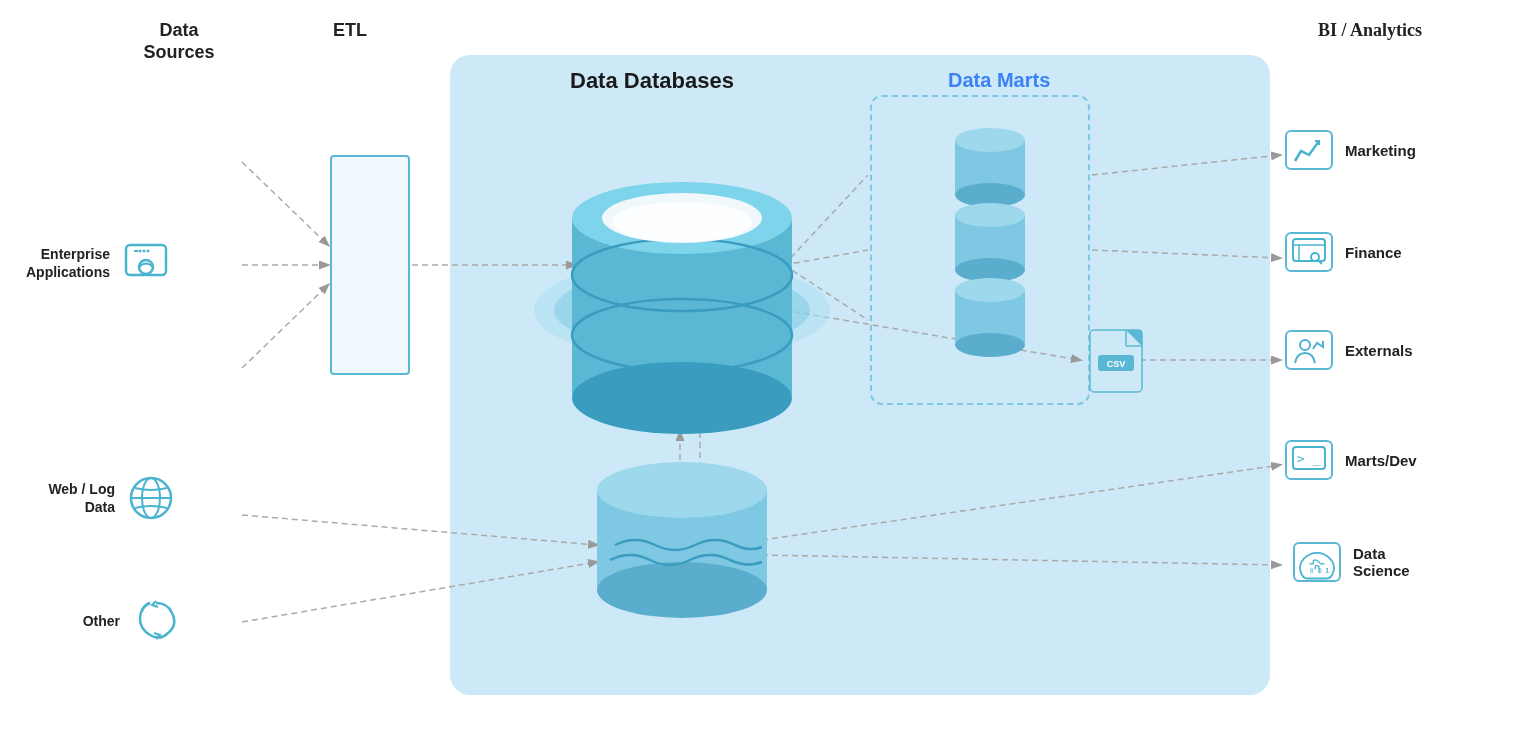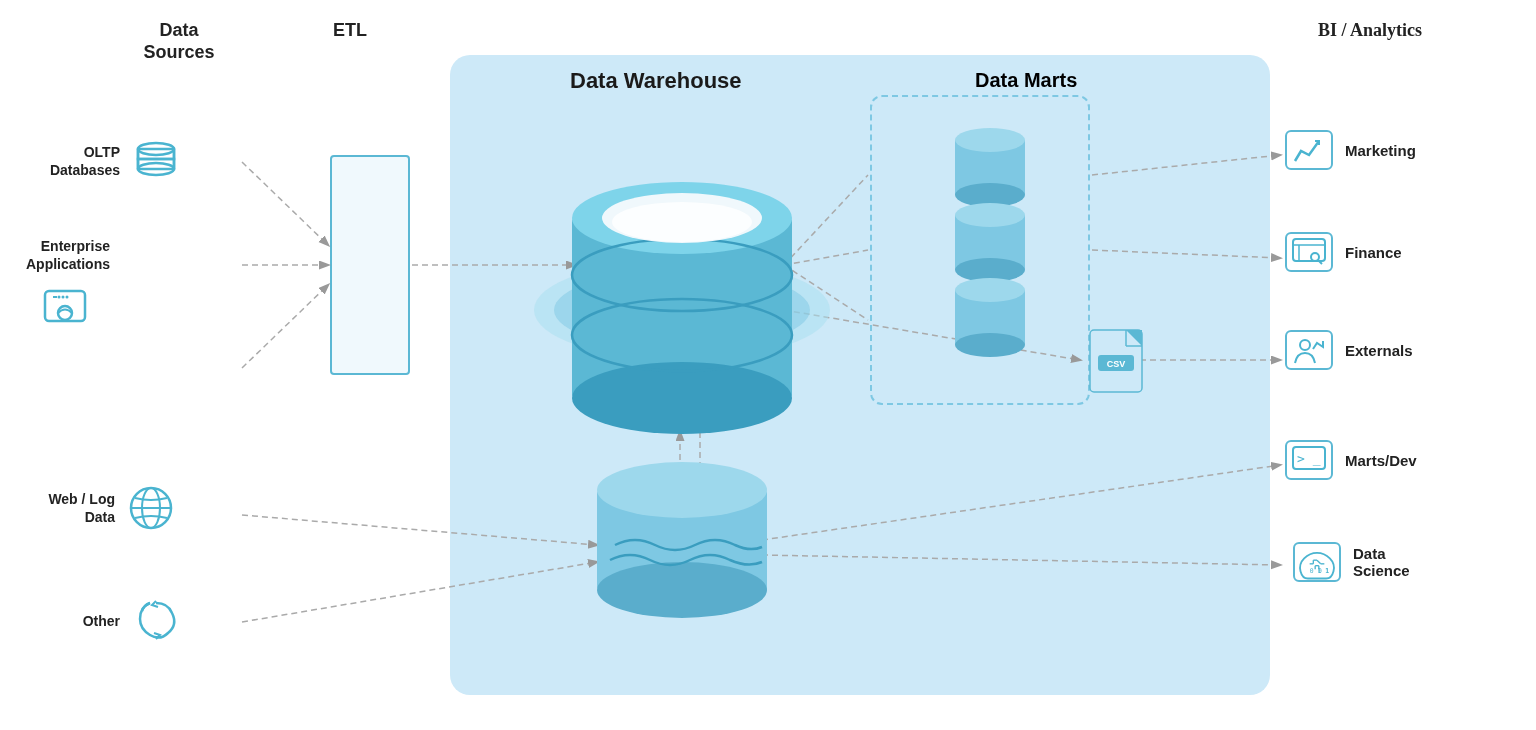--- a/index.html
+++ b/index.html
@@ -66,24 +66,24 @@
       left: 570px;
       font-size: 22px;
       font-weight: 700;
       color: #1a1a1a;
     }
 
     
     #lbl-dm {
       position: absolute;
       top: 68px;
-      left: 975px;
+      left: 948px;
       font-size: 20px;
       font-weight: 700;
-      color: #000000;
+      color: #3b82f6;
     }
 
     
     #lbl-dl {
       position: absolute;
       top: 590px;
       left: 620px;
       font-size: 20px;
       font-weight: 700;
       color: #1a1a1a;
@@ -182,21 +182,21 @@
 
   <div class="main-box"></div>
 
   <div class="section-label" id="lbl-data-sources" style="white-space:pre-line;">Data
 Sources</div>
   <div class="section-label" id="lbl-etl">ETL</div>
   <div class="section-label" id="lbl-bi">BI / Analytics</div>
 
   <div class="etl-box"></div>
 
-  <div id="lbl-dw" class="section-label">Data Warehouse</div>
+  <div id="lbl-dw" class="section-label">Data Databases</div>
 
   <div class="dmart-box"></div>
 
   <div id="lbl-dm" class="section-label">Data Marts</div>
 
   <div id="lbl-dl" class="section-label">Data Lake</div>
 
   <svg class="lines-svg">
     <defs>
       <marker id="arrow" markerWidth="8" markerHeight="8" refX="6" refY="3" orient="auto">
@@ -272,47 +272,36 @@
 
     <rect x="1090" y="330" width="52" height="62" rx="4" fill="#cde9f8" stroke="#5bb8d4" stroke-width="1.5"></rect>
     <polygon points="1126,330 1142,330 1142,346" fill="#5bb8d4"></polygon>
     <rect x="1098" y="355" width="36" height="16" rx="3" fill="#5bb8d4"></rect>
     <text x="1116" y="367" text-anchor="middle" font-size="9" font-weight="700" fill="#fff">CSV</text>
 
     <line x1="1126" y1="330" x2="1126" y2="346" stroke="#5bb8d4" stroke-width="1.5"></line>
     <line x1="1126" y1="346" x2="1142" y2="346" stroke="#5bb8d4" stroke-width="1.5"></line>
   </svg>
 
-  <div class="source-item" style="top:135px; left:30px;">
-    <span class="source-label">OLTP<br>Databases</span>
-    <svg class="icon-svg" viewBox="0 0 52 52">
-      <ellipse cx="26" cy="14" rx="18" ry="6" fill="none" stroke="#4ab4d0" stroke-width="2.5"></ellipse>
-      <rect x="8" y="14" width="36" height="10" fill="none" stroke="#4ab4d0" stroke-width="2.5"></rect>
-      <rect x="8" y="24" width="36" height="10" fill="none" stroke="#4ab4d0" stroke-width="2.5"></rect>
-      <ellipse cx="26" cy="34" rx="18" ry="6" fill="none" stroke="#4ab4d0" stroke-width="2.5"></ellipse>
-      <line x1="8" y1="14" x2="8" y2="34" stroke="#4ab4d0" stroke-width="2.5"></line>
-      <line x1="44" y1="14" x2="44" y2="34" stroke="#4ab4d0" stroke-width="2.5"></line>
-    </svg>
-  </div>
-
-  <div class="source-item" style="top:237px; left:20px;flex-direction:column;">
+
+  <div class="source-item" style="top:237px; left:20px;">
     <span class="source-label">Enterprise<br>Applications</span>
     <svg class="icon-svg" viewBox="0 0 52 52">
       <rect x="6" y="8" width="40" height="30" rx="4" fill="none" stroke="#4ab4d0" stroke-width="2.5"></rect>
       <circle cx="26" cy="30" r="7" fill="none" stroke="#4ab4d0" stroke-width="2.5"></circle>
       <line x1="14" y1="14" x2="18" y2="14" stroke="#4ab4d0" stroke-width="2"></line>
       <circle cx="20" cy="14" r="1.5" fill="#4ab4d0"></circle>
       <circle cx="24" cy="14" r="1.5" fill="#4ab4d0"></circle>
       <circle cx="28" cy="14" r="1.5" fill="#4ab4d0"></circle>
       <path d="M19,30 Q26,23 33,30" fill="none" stroke="#4ab4d0" stroke-width="2"></path>
     </svg>
   </div>
 
 
-  <div class="source-item" style="top:482px; left:25px;justify-content:center;">
+  <div class="source-item" style="top:472px; left:25px;justify-content:center;">
     <span class="source-label">Web / Log<br>Data</span>
     <svg class="icon-svg" viewBox="0 0 52 52">
       <circle cx="26" cy="26" r="20" fill="none" stroke="#4ab4d0" stroke-width="2.5"></circle>
       <ellipse cx="26" cy="26" rx="9" ry="20" fill="none" stroke="#4ab4d0" stroke-width="2"></ellipse>
       <line x1="6" y1="26" x2="46" y2="26" stroke="#4ab4d0" stroke-width="2"></line>
       <path d="M10,16 Q26,20 42,16" fill="none" stroke="#4ab4d0" stroke-width="2"></path>
       <path d="M10,36 Q26,32 42,36" fill="none" stroke="#4ab4d0" stroke-width="2"></path>
     </svg>
   </div>
 

